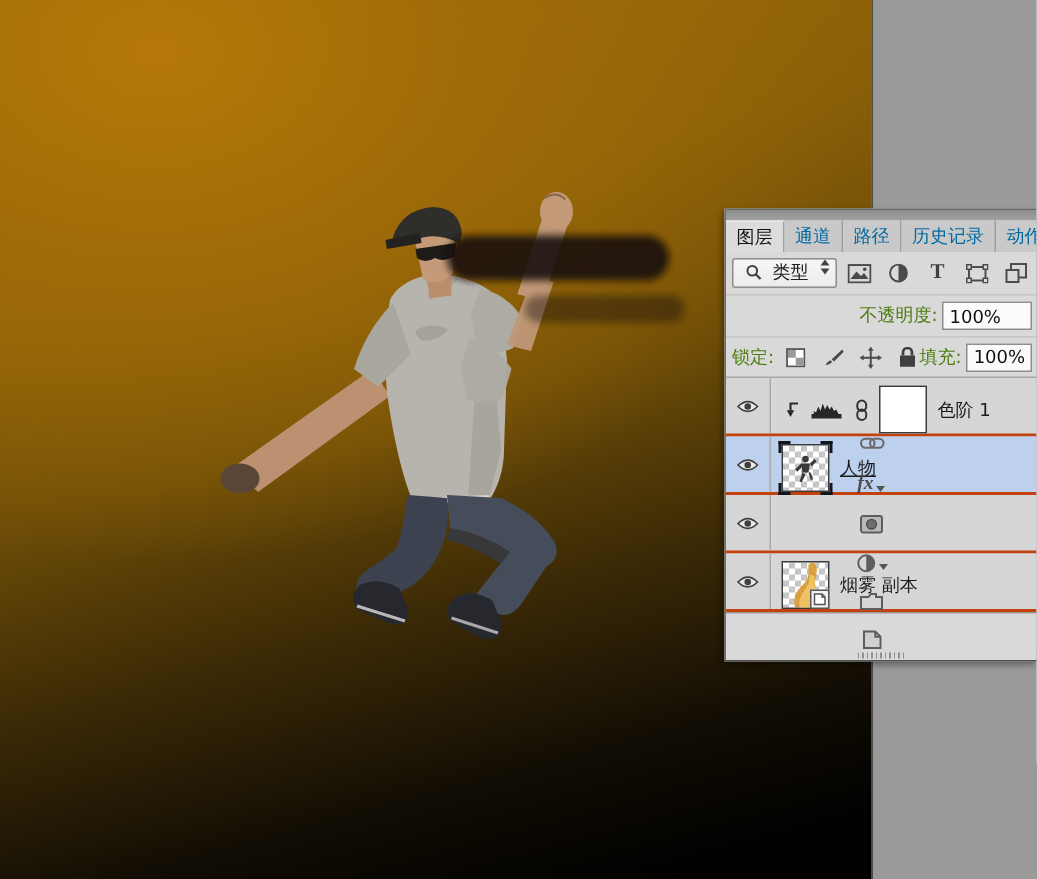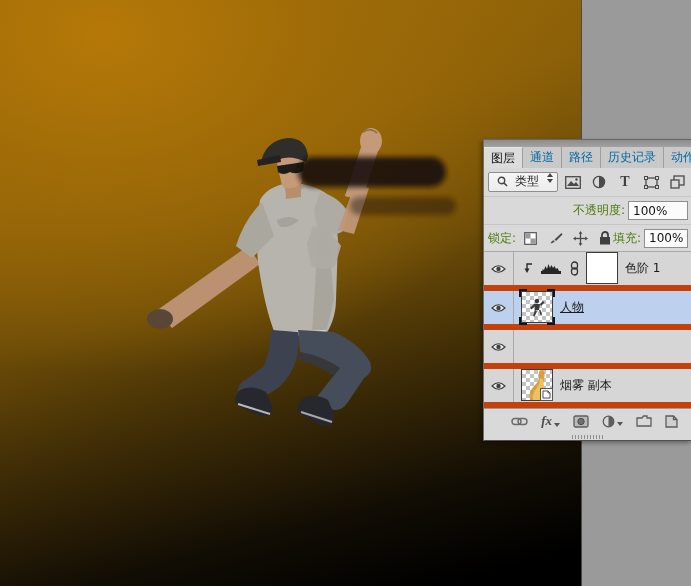--- a/index.html
+++ b/index.html
@@ -57,21 +57,21 @@
   .filter-icons { margin-left:auto; display:flex; align-items:center; gap:8px; padding-right:2px; }
   .ficon { width:18px; height:16px; display:flex; align-items:center; justify-content:center; color:#4a4a4a; }
   .ficon svg { display:block; }
   .t-glyph { font-family:"Liberation Serif","DejaVu Serif",serif; font-weight:bold; font-size:14px; color:#3f3f3f; }
 
   .lock-icons { display:flex; align-items:center; gap:9px; margin-left:6px; }
   .lock-icons .ficon { width:16px; }
 
   
   .layers-list { background:#d6d6d6; }
-  .layer-row { display:flex; align-items:flex-start; height:39px; border-bottom:6px solid #c2410c; background:#d6d6d6; }
+  .layer-row { display:flex; align-items:flex-end; height:39px; border-bottom:2px solid #c2410c; background:#d6d6d6; }
   .layer-row.selected { background:#bdd0ee; }
   .eye-cell { width:30px; align-self:stretch; display:flex; align-items:center; justify-content:center; border-right:1px solid #a9a9a9; }
   .row-content { display:flex; align-items:center; gap:7px; padding-left:7px; flex:1; }
   .layer-name { color:#1b1b1b; }
   .layer-name.editing { text-decoration:underline; }
 
   .checker {
     background-image:
       linear-gradient(45deg,#c3c3c3 25%,transparent 25%,transparent 75%,#c3c3c3 75%),
       linear-gradient(45deg,#c3c3c3 25%,#fff 25%,#fff 75%,#c3c3c3 75%);
@@ -85,21 +85,21 @@
   .sel-corner.bl { left:-3px; bottom:-3px; border-right:none; border-top:none; }
   .sel-corner.br { right:-3px; bottom:-3px; border-left:none; border-top:none; }
   .so-badge {
     position:absolute; right:-1px; bottom:-1px; width:13px; height:13px;
     background:#f2f2f2; border:1px solid #555; display:flex; align-items:center; justify-content:center;
   }
 
   
   .bottom-bar {
     height:25px; border-top:1px solid #9a9a9a; background:#d9d9d9;
-    display:flex; align-items:center; justify-content:flex-end; gap:13px; padding-right:14px;
+    display:flex; align-items:center; justify-content:flex-end; gap:13px; padding-right:14px;flex-direction:column;
   }
   .bicon { display:flex; align-items:center; color:#5d5d5d; }
   .fx-label { font-family:"Liberation Serif","DejaVu Serif",serif; font-style:italic; font-weight:bold; font-size:13px; color:#4c4c4c; }
   .mini-caret { width:0; height:0; border-left:3px solid transparent; border-right:3px solid transparent; border-top:4px solid #555; margin-left:2px; align-self:flex-end; margin-bottom:2px; }
   .grip-strip { height:8px; display:flex; align-items:center; justify-content:center; }
   .grip-dots { width:32px; height:4px; background:repeating-linear-gradient(90deg,#8f8f8f 0 1px,transparent 1px 3px); }
 </style>
 </head>
 <body>
 

